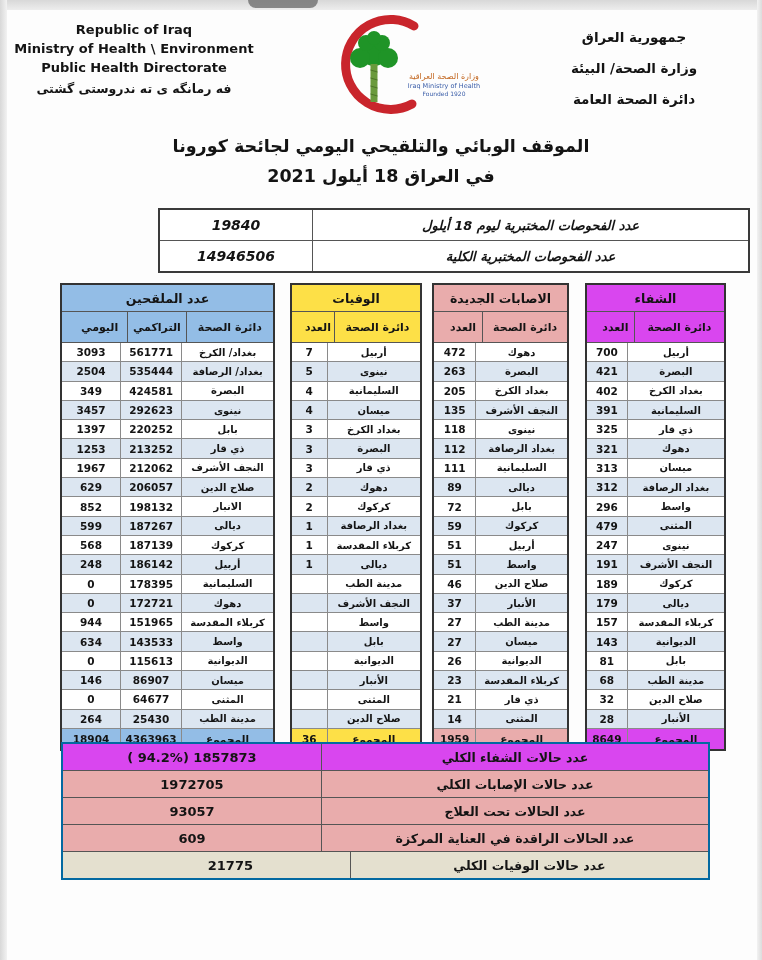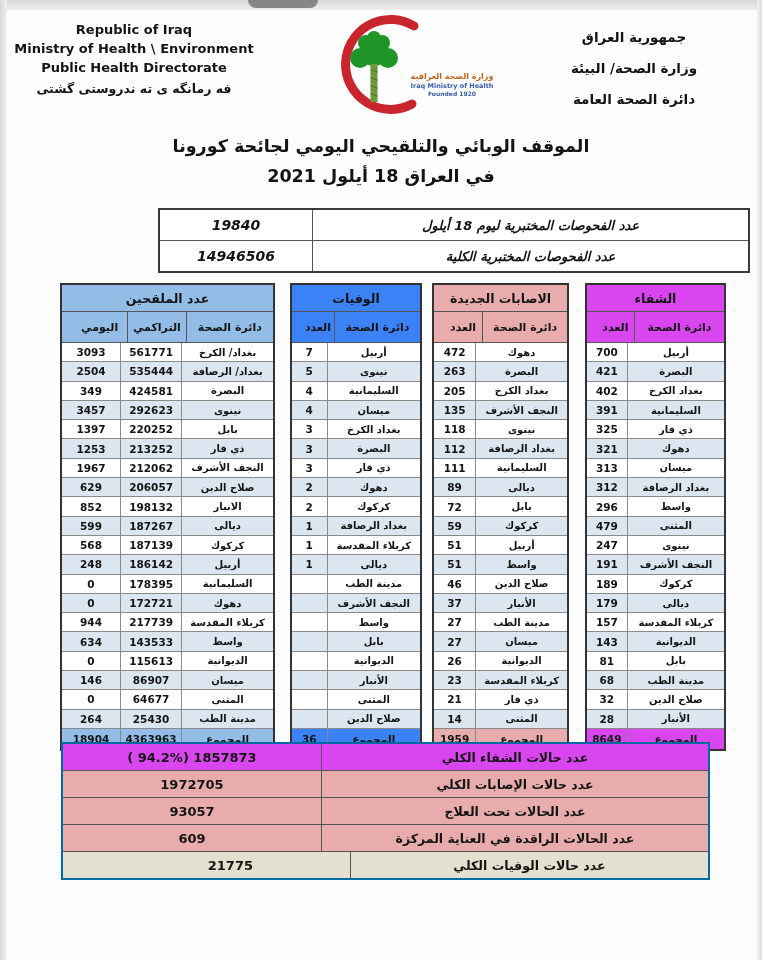--- a/index.html
+++ b/index.html
@@ -17,21 +17,21 @@
   .edge-left{position:absolute;left:0;top:0;width:7px;height:960px;background:linear-gradient(90deg,#d8d8d8,#f2f2f2);}
   .edge-right{position:absolute;right:0;top:0;width:5px;height:960px;background:linear-gradient(270deg,#dcdcdc,#f2f2f2);}
   .edge-smudge{position:absolute;left:248px;top:0;width:70px;height:8px;background:#6f6f6f;border-radius:0 0 8px 8px;opacity:.8;}
 
   
   .hdr-left{position:absolute;left:8px;top:20px;width:252px;text-align:center;font-weight:700;font-size:13px;line-height:19px;}
   .hdr-left .kurdish{font-size:12.5px;margin-top:2px;}
   .hdr-right{position:absolute;right:18px;top:22px;width:220px;text-align:center;font-weight:700;font-size:13.5px;line-height:31px;}
   .logo{position:absolute;left:296px;top:8px;width:190px;height:118px;}
   .logo svg{position:absolute;left:0;top:0;}
-  .logo-text{position:absolute;left:106px;top:64px;width:84px;text-align:center;font-weight:700;margin-left:8px;}
+  .logo-text{position:absolute;left:106px;top:64px;width:84px;text-align:center;font-weight:400;}
   .logo-text .lt1{color:#c2661f;font-size:8px;line-height:10px;}
   .logo-text .lt2{color:#3a5da8;font-size:6.5px;line-height:8px;}
   .logo-text .lt3{color:#3a5da8;font-size:6px;line-height:8px;}
 
   .title{position:absolute;left:0;top:131px;width:762px;text-align:center;font-weight:700;font-size:17.5px;line-height:30px;}
 
   
   .tests{position:absolute;left:158px;top:208px;width:588px;border:2px solid #3a3a3a;background:#fff;font-style:italic;}
   .tests .trow{display:flex;height:30px;border-top:1px solid #555;}
   .tests .trow:first-child{border-top:none;}
@@ -56,21 +56,21 @@
   .stat-head .cell + .cell{border-left:1px solid #555;}
   .total{height:20px;border-bottom:none;}
   .total .cell{font-size:10.5px;}
   
   .t-vaccinated .c0{width:27.5%;} .t-vaccinated .c1{width:28.5%;} .t-vaccinated .c2{flex:1;}
   .t-deaths .c0{width:27%;} .t-deaths .c1{flex:1;}
   .t-new_cases .c0{width:31%;} .t-new_cases .c1{flex:1;}
   .t-recovery .c0{width:29%;} .t-recovery .c1{flex:1;}
   
   .theme-blue{background:#93BDE6;}
-  .theme-gray{background:#3b82f6;}
+  .theme-gray{background:#fde047;}
   .theme-pink{background:#E9ACAC;}
   .theme-green{background:#d946ef;}
   .theme-beige{background:#E4E0CF;padding-left:48px;}
 
   
   .summary{position:absolute;left:61px;top:742px;width:645px;border:2px solid #0369a1;}
   .sum-row{display:flex;height:26px;border-top:1px solid #555;}
   .sum-row:first-child{border-top:none;}
   .sum-val{width:40%;display:flex;align-items:center;justify-content:center;font-weight:700;font-size:13px;}
   .sum-label{flex:1;border-left:1px solid #555;display:flex;align-items:center;justify-content:center;font-weight:700;font-size:12.5px;}
@@ -217,21 +217,21 @@
             <div class="cell c1 num" dir="ltr">178395</div>
             <div class="cell c2 name" dir="rtl">السليمانية</div>
           </div>
           <div class="row">
             <div class="cell c0 num" dir="ltr">0</div>
             <div class="cell c1 num" dir="ltr">172721</div>
             <div class="cell c2 name" dir="rtl">دهوك</div>
           </div>
           <div class="row">
             <div class="cell c0 num" dir="ltr">944</div>
-            <div class="cell c1 num" dir="ltr">217739</div>
+            <div class="cell c1 num" dir="ltr">151965</div>
             <div class="cell c2 name" dir="rtl">كربلاء المقدسة</div>
           </div>
           <div class="row">
             <div class="cell c0 num" dir="ltr">634</div>
             <div class="cell c1 num" dir="ltr">143533</div>
             <div class="cell c2 name" dir="rtl">واسط</div>
           </div>
           <div class="row">
             <div class="cell c0 num" dir="ltr">0</div>
             <div class="cell c1 num" dir="ltr">115613</div>

